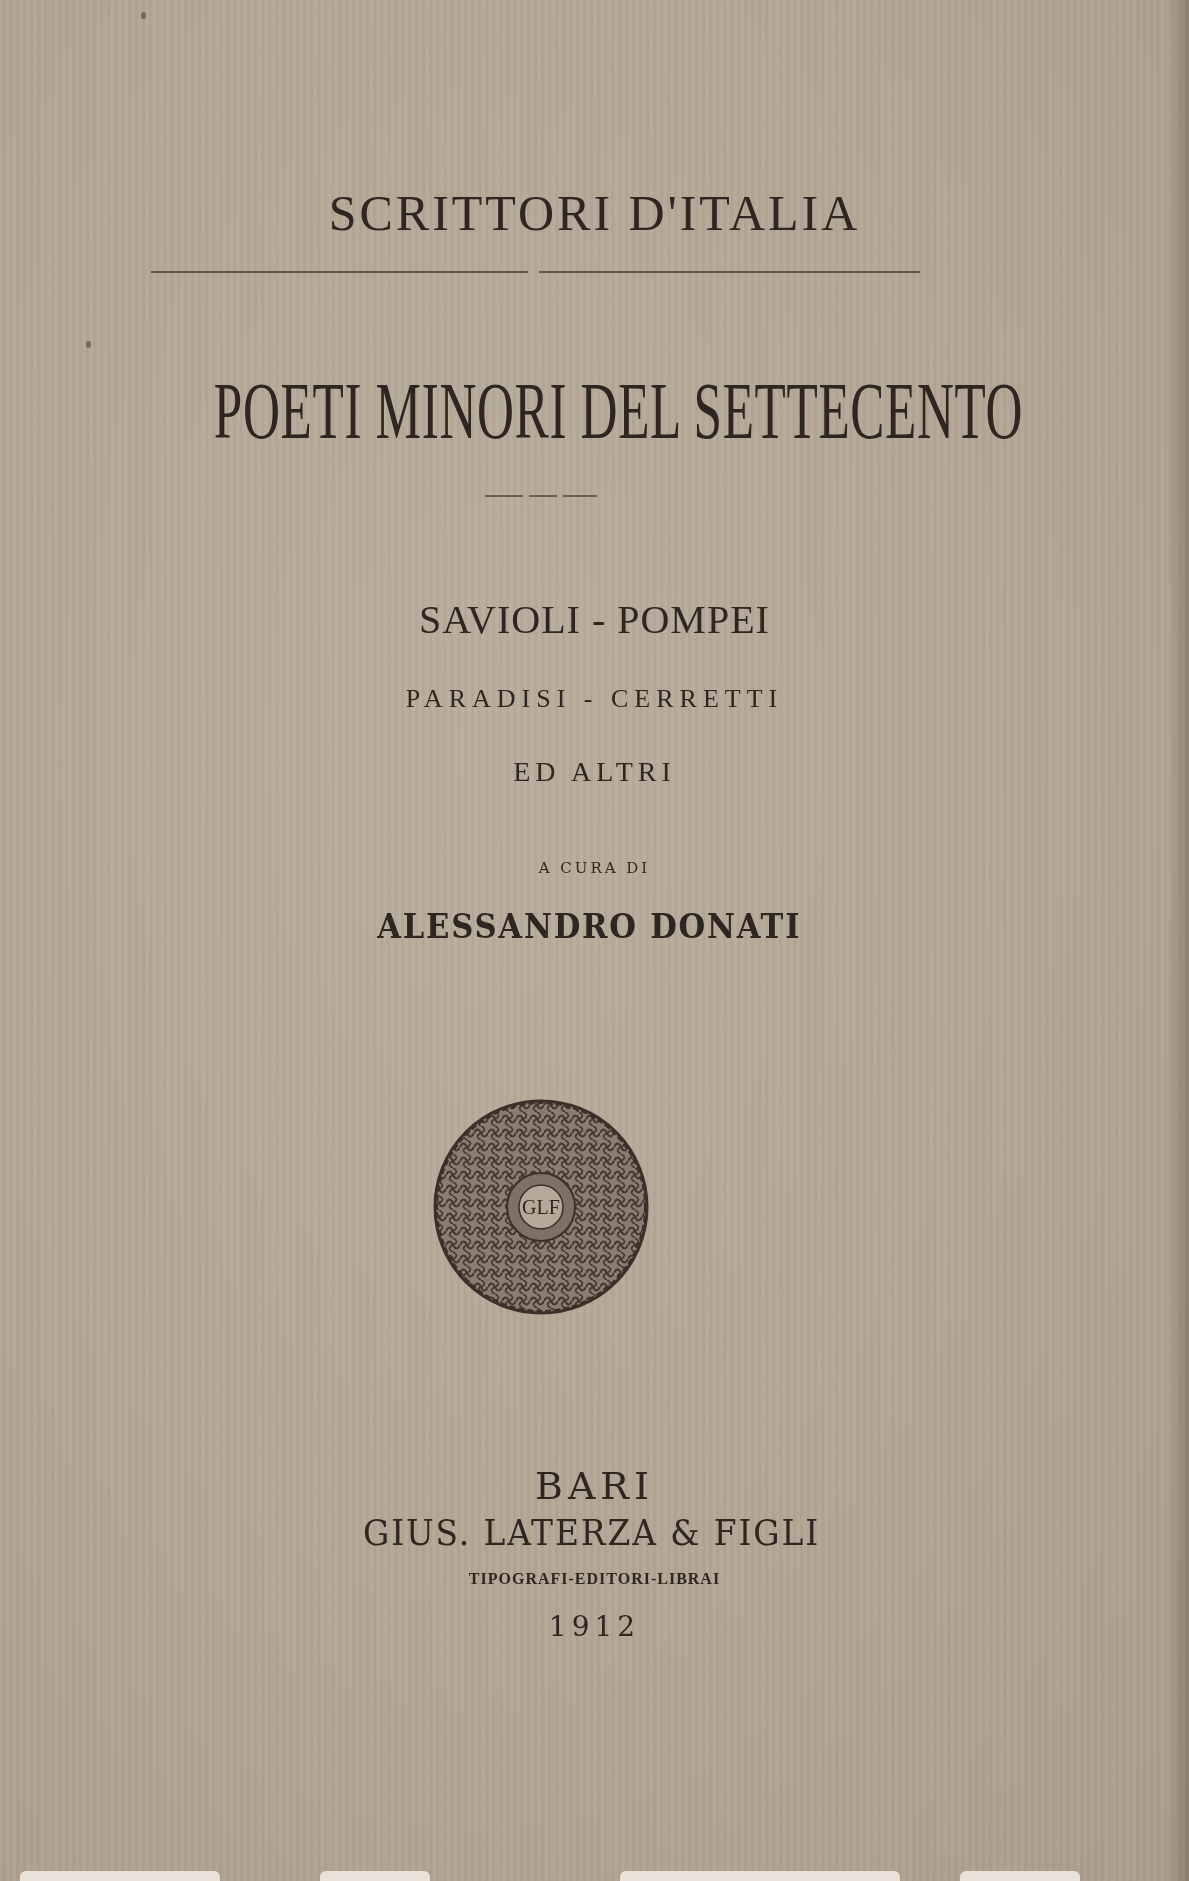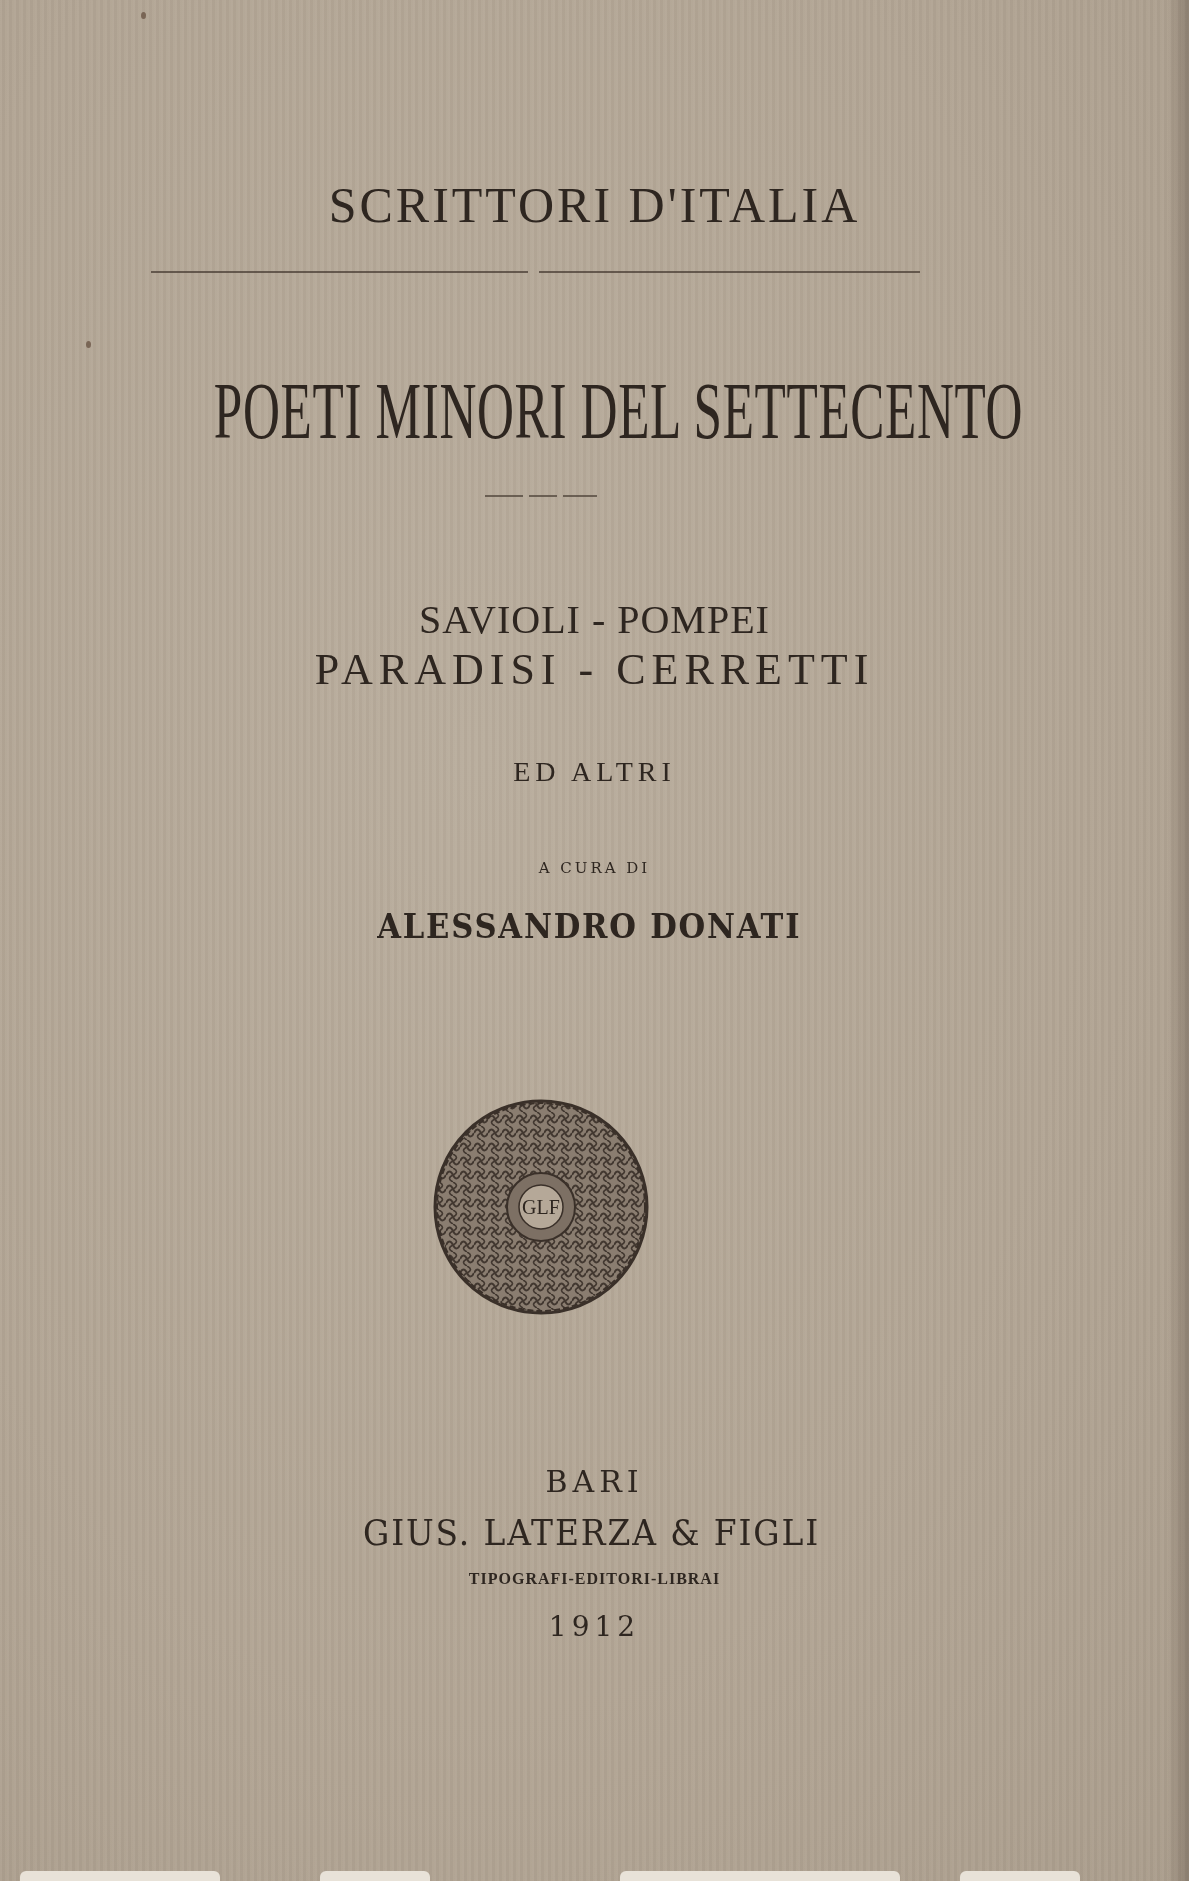--- a/index.html
+++ b/index.html
@@ -24,38 +24,38 @@
   }
   .bottom-wear span {
     position: absolute; bottom: 0; height: 10px; background: #e8e2d8; border-radius: 6px 6px 0 0;
   }
   .speck { position: absolute; width: 5px; height: 7px; background: #6b5646; border-radius: 50%; opacity: .8; }
   .line {
     position: absolute; left: 0; width: 1189px; text-align: center; white-space: nowrap;
     color: #2e2620;
   }
   .series {
-    top: 176px; font-size: 50px; letter-spacing: 3px; font-family: "Liberation Serif", serif;
+    top: 184px; font-size: 50px; letter-spacing: 3px; font-family: "Liberation Serif", serif;
   }
   .rule {
     position: absolute; top: 271px; height: 2px; background: #4a3e34; opacity: .75;
   }
   .title {
     top: 366px; font-size: 80px; letter-spacing: 1px; font-family: "Liberation Serif", serif;
     transform: scaleX(0.64); transform-origin: 594px 0;
     font-weight: normal;
   }
   .dash { position: absolute; top: 495px; height: 2px; background: #4a3e34; opacity: .7; }
   .sub1 { top: 596px; font-size: 40px; letter-spacing: 1px; font-family: "Liberation Serif", serif; }
-  .sub2 { top: 644px; font-size: 44px; letter-spacing: 6px; font-family: "Liberation Serif", serif; }
+  .sub2 { top: 684px; font-size: 26px; letter-spacing: 6px; font-family: "Liberation Serif", serif; }
   .sub3 { top: 728px; font-size: 28px; letter-spacing: 5px; font-family: "Liberation Serif", serif; margin-top: 28px; }
   .cura { top: 859px; font-size: 15px; letter-spacing: 3px; font-family: "DejaVu Serif", serif; }
   .editor { top: 906px; font-size: 34px; letter-spacing: 2px; font-family: "DejaVu Serif", serif; font-weight: bold; transform: scaleX(0.9); transform-origin: 542px 0; }
   .emblem { position: absolute; left: 432px; top: 1098px; width: 218px; height: 218px; }
-  .city { top: 1464px; font-size: 30px; letter-spacing: 5px; font-family: "DejaVu Serif", serif; }
+  .city { top: 1464px; font-size: 38px; letter-spacing: 5px; font-family: "DejaVu Serif", serif; }
   .publisher { top: 1513px; font-size: 35px; letter-spacing: 2px; font-family: "DejaVu Serif", serif; transform: scaleX(0.94); transform-origin: 545px 0; }
   .trade { top: 1570px; font-size: 16px; letter-spacing: 1px; font-family: Liberation Serif, serif; font-weight: bold; }
   .year { top: 1610px; font-size: 28px; letter-spacing: 5px; font-family: "DejaVu Serif", serif; }
 </style>
 </head>
 <body>
 
 <div class="paper"></div>
 <div class="right-edge"></div>
 <div class="speck" style="left:141px;top:12px;"></div>

